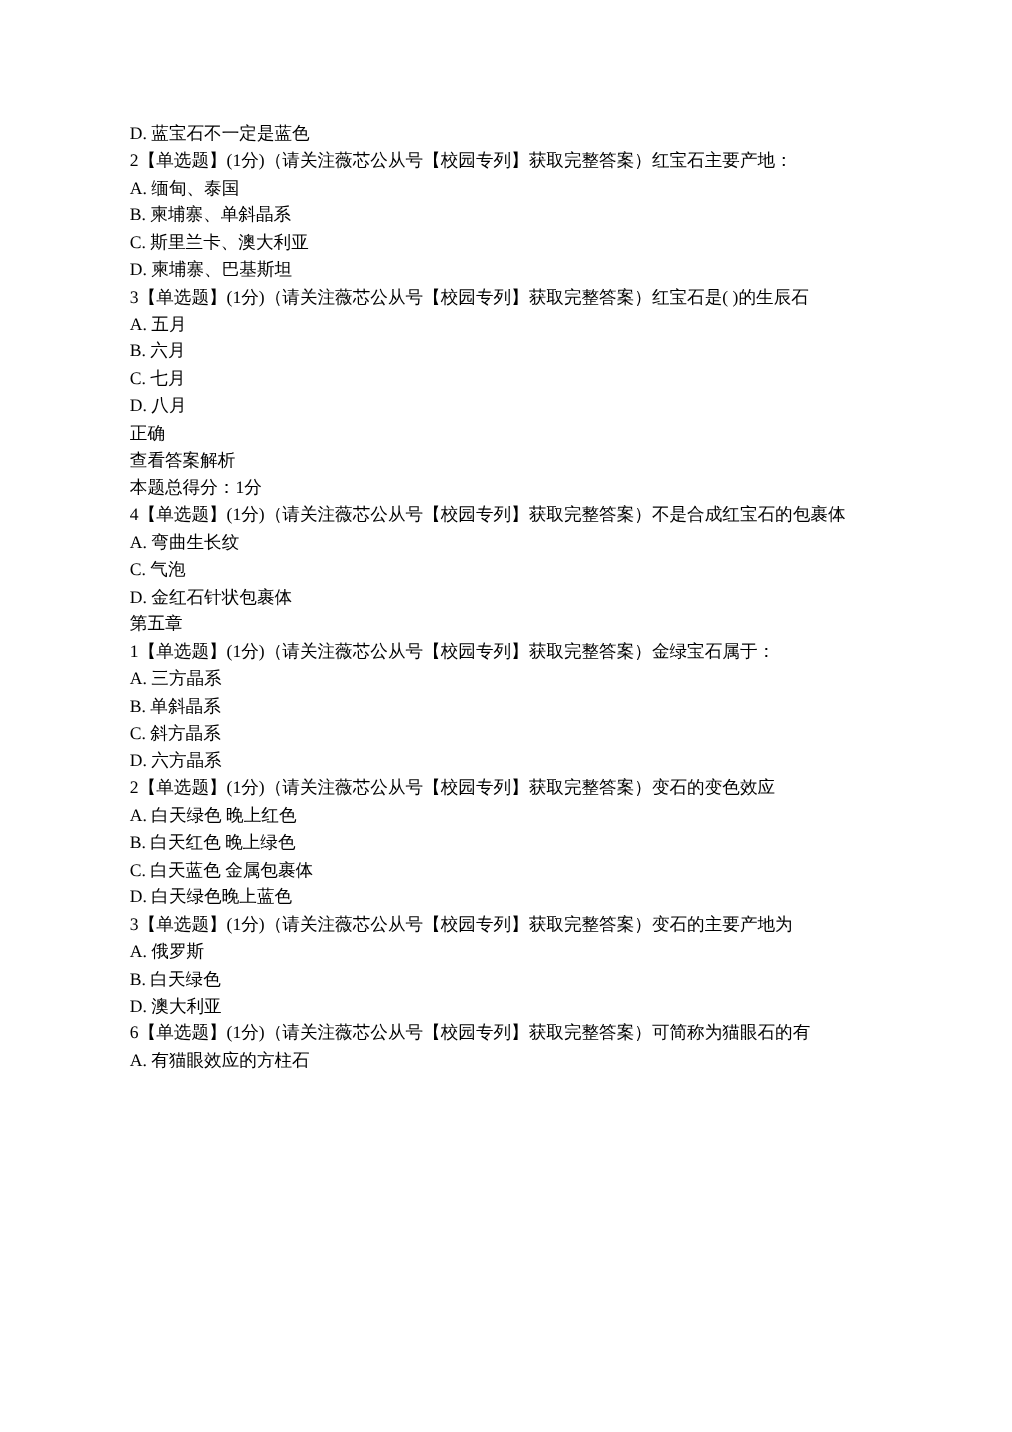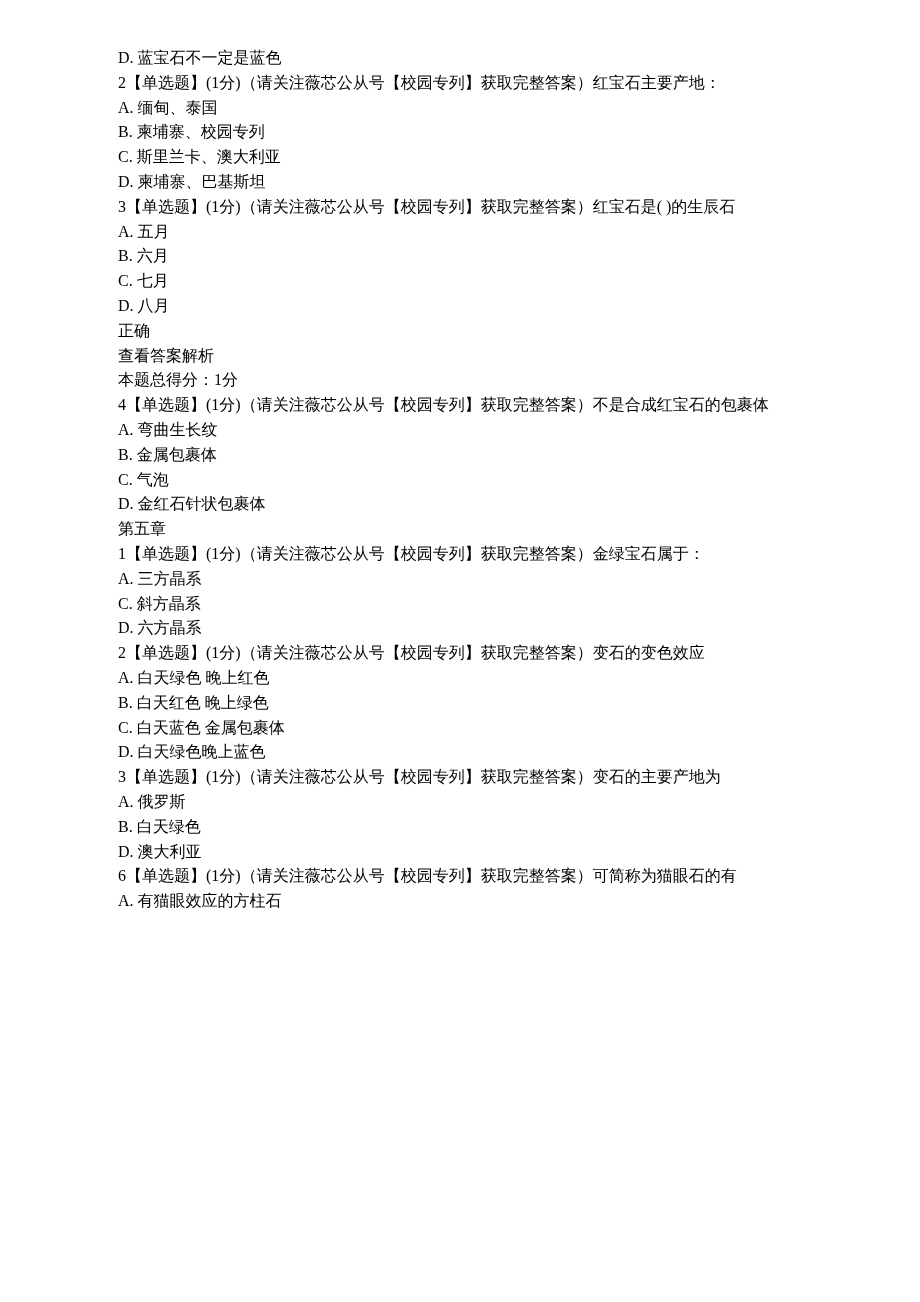--- a/index.html
+++ b/index.html
@@ -8,53 +8,53 @@
     background: #ffffff;
     font-family: "SimSun", "宋体", serif;
     font-size: 16px;
     color: #000000;
     line-height: 1.55;
   }
   .page {
     width: 920px;
     min-height: 1302px;
     box-sizing: border-box;
-    padding: 46px 118px 60px 118px;
+    padding: 110px 118px 60px 118px;
   }
   .line {
     white-space: pre-wrap;
     word-break: break-all;
   }
 </style>
 </head>
 <body>
 
 <div class="page">
   <div class="line">D. 蓝宝石不一定是蓝色</div>
   <div class="line">2【单选题】(1分)（请关注薇芯公从号【校园专列】获取完整答案）红宝石主要产地：</div>
   <div class="line">A. 缅甸、泰国</div>
-  <div class="line">B. 柬埔寨、校园专列</div>
+  <div class="line">B. 柬埔寨、单斜晶系</div>
   <div class="line">C. 斯里兰卡、澳大利亚</div>
   <div class="line">D. 柬埔寨、巴基斯坦</div>
   <div class="line">3【单选题】(1分)（请关注薇芯公从号【校园专列】获取完整答案）红宝石是( )的生辰石</div>
   <div class="line">A. 五月</div>
   <div class="line">B. 六月</div>
   <div class="line">C. 七月</div>
   <div class="line">D. 八月</div>
   <div class="line">正确</div>
   <div class="line">查看答案解析</div>
   <div class="line">本题总得分：1分</div>
   <div class="line">4【单选题】(1分)（请关注薇芯公从号【校园专列】获取完整答案）不是合成红宝石的包裹体</div>
   <div class="line">A. 弯曲生长纹</div>
-  <div class="line">B. 金属包裹体</div>
   <div class="line">C. 气泡</div>
   <div class="line">D. 金红石针状包裹体</div>
   <div class="line">第五章</div>
   <div class="line">1【单选题】(1分)（请关注薇芯公从号【校园专列】获取完整答案）金绿宝石属于：</div>
   <div class="line">A. 三方晶系</div>
+  <div class="line">B. 单斜晶系</div>
   <div class="line">C. 斜方晶系</div>
   <div class="line">D. 六方晶系</div>
   <div class="line">2【单选题】(1分)（请关注薇芯公从号【校园专列】获取完整答案）变石的变色效应</div>
   <div class="line">A. 白天绿色 晚上红色</div>
   <div class="line">B. 白天红色 晚上绿色</div>
   <div class="line">C. 白天蓝色 金属包裹体</div>
   <div class="line">D. 白天绿色晚上蓝色</div>
   <div class="line">3【单选题】(1分)（请关注薇芯公从号【校园专列】获取完整答案）变石的主要产地为</div>
   <div class="line">A. 俄罗斯</div>
   <div class="line">B. 白天绿色</div>

